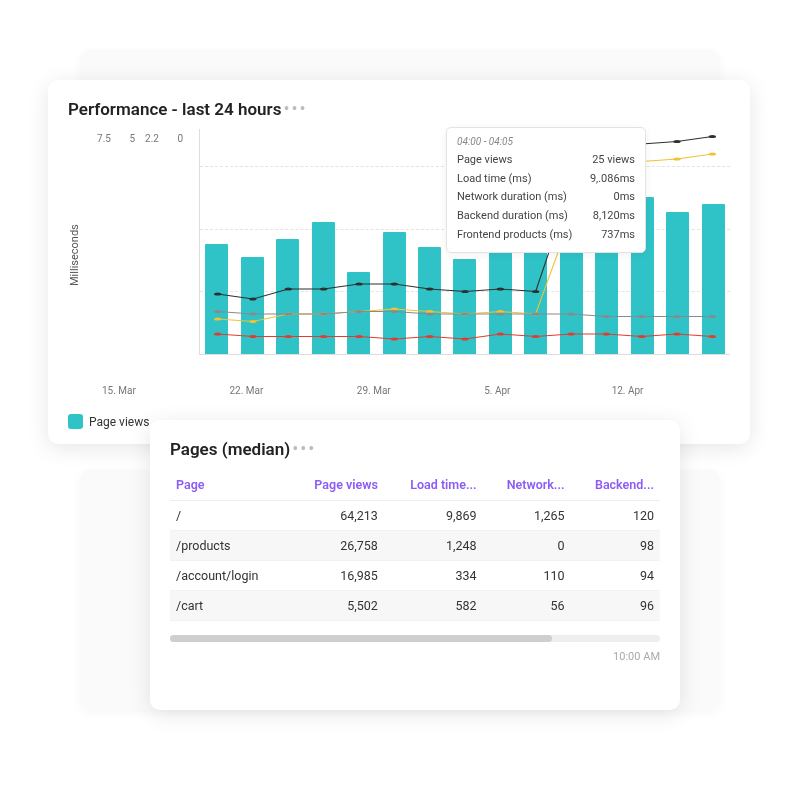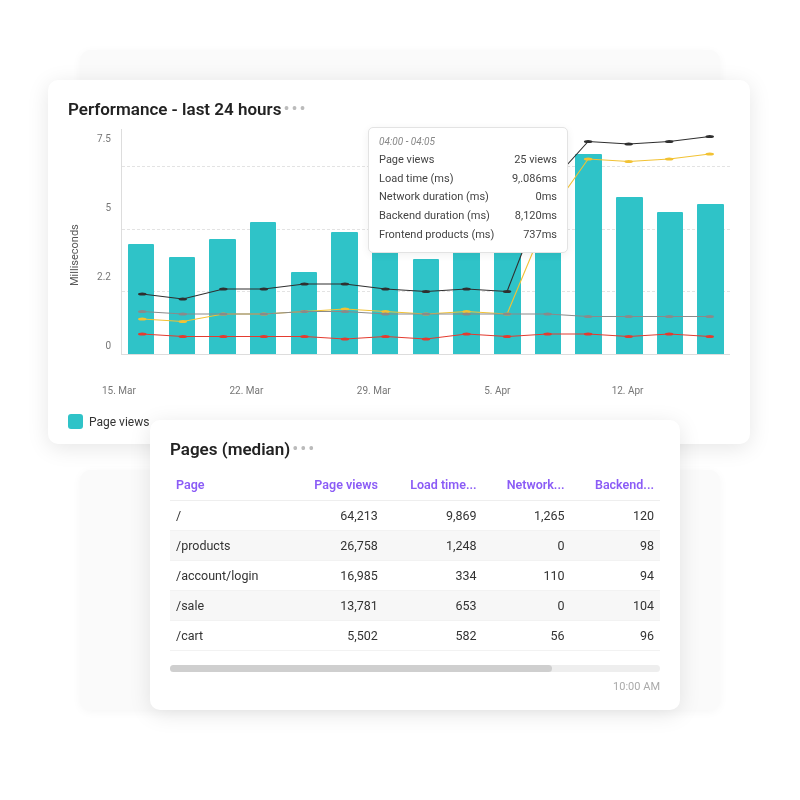--- a/index.html
+++ b/index.html
@@ -28,23 +28,23 @@
     padding: 18px 20px 14px 20px;
   }
   .card-header { display:flex; align-items:center; justify-content:flex-start; margin-bottom:10px; }
   .card-title { font-size: 17px; font-weight: 600; color:#222; }
   .card-menu { color:#bbb; font-size:18px; letter-spacing:2px; cursor:pointer; padding:0 2px; }
 
   
   .perf-card { left: 48px; top: 80px; width: 702px; height: 364px; }
   .chart-wrap { position:relative; height: 252px; display:flex; }
   .ylab { writing-mode: vertical-rl; transform: rotate(180deg); font-size:11px; color:#555; text-align:center; margin-right:6px; }
-  .yticks { display:flex; flex-direction:column; justify-content:space-between; height: 222px; padding-top:4px; }
+  .yticks { display:flex; flex-direction:row; justify-content:space-between; height: 222px; padding-top:4px; }
   .yticks span { font-size:10px; color:#777; text-align:right; width:24px; }
-  .plot { position:relative; flex:1; border-left:1px solid #ddd; border-bottom:1px solid #ddd; margin-left:10px; height:226px; }
+  .plot { position:relative; flex:1; border-left:1px solid #ddd; border-bottom:1px solid #ddd; margin-left:16px; height:226px; }
   .grid-line { position:absolute; left:0; right:0; border-top:1px dashed #e3e3e3; }
   .bars { position:absolute; inset:0; display:flex; align-items:flex-end; gap:2.4%; padding:0 1%; }
   .bar { flex:1; background:#2fc3c8; border-radius:1px 1px 0 0; }
   .svg-lines { position:absolute; inset:0; width:100%; height:100%; }
   .xticks { display:flex; margin-left:34px; font-size:10px; color:#777; margin-top:4px; gap:9px; }
   .xticks span { flex:1; }
   .legend { display:flex; align-items:center; gap:6px; margin-top:18px; font-size:12px; color:#333; }
   .legend-swatch { width:15px; height:15px; background:#2fc3c8; border-radius:3px; }
 
   
@@ -257,27 +257,20 @@
           <td>98</td>
         </tr>
         <tr>
           <td>/account/login</td>
           <td>16,985</td>
           <td>334</td>
           <td>110</td>
           <td>94</td>
         </tr>
         <tr>
-          <td>/sale</td>
-          <td>13,781</td>
-          <td>653</td>
-          <td>0</td>
-          <td>104</td>
-        </tr>
-        <tr>
           <td>/cart</td>
           <td>5,502</td>
           <td>582</td>
           <td>56</td>
           <td>96</td>
         </tr>
       </tbody>
   </table>
   <div class="scroll-track">
     <div class="scroll-thumb"></div>

